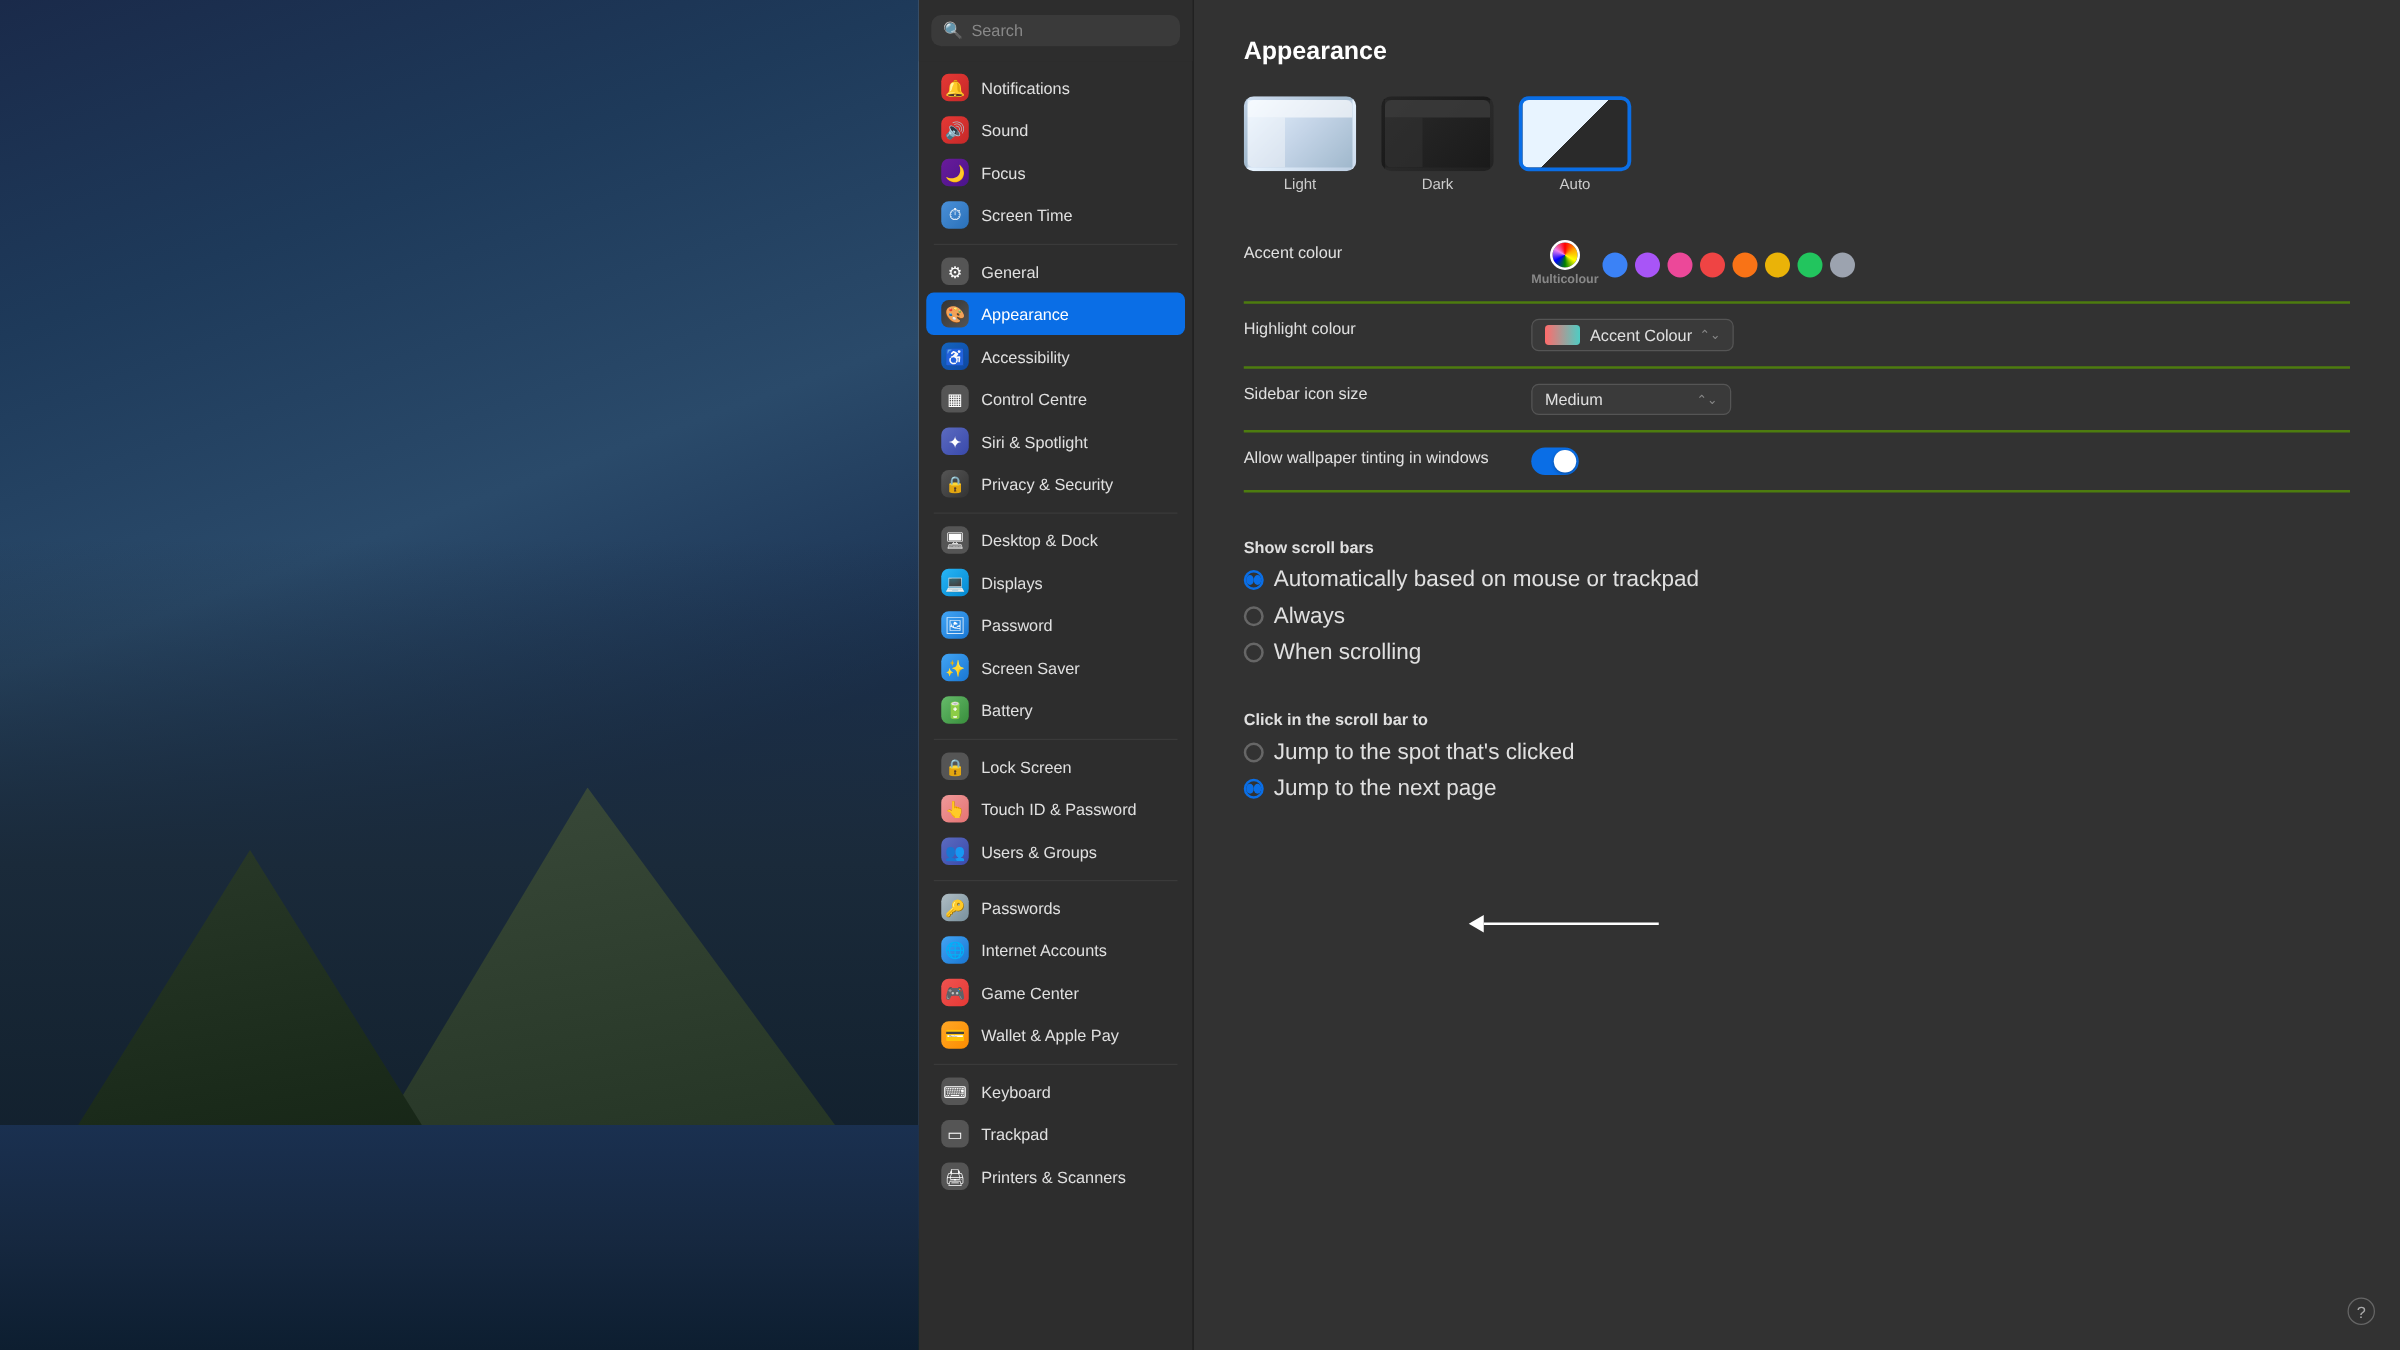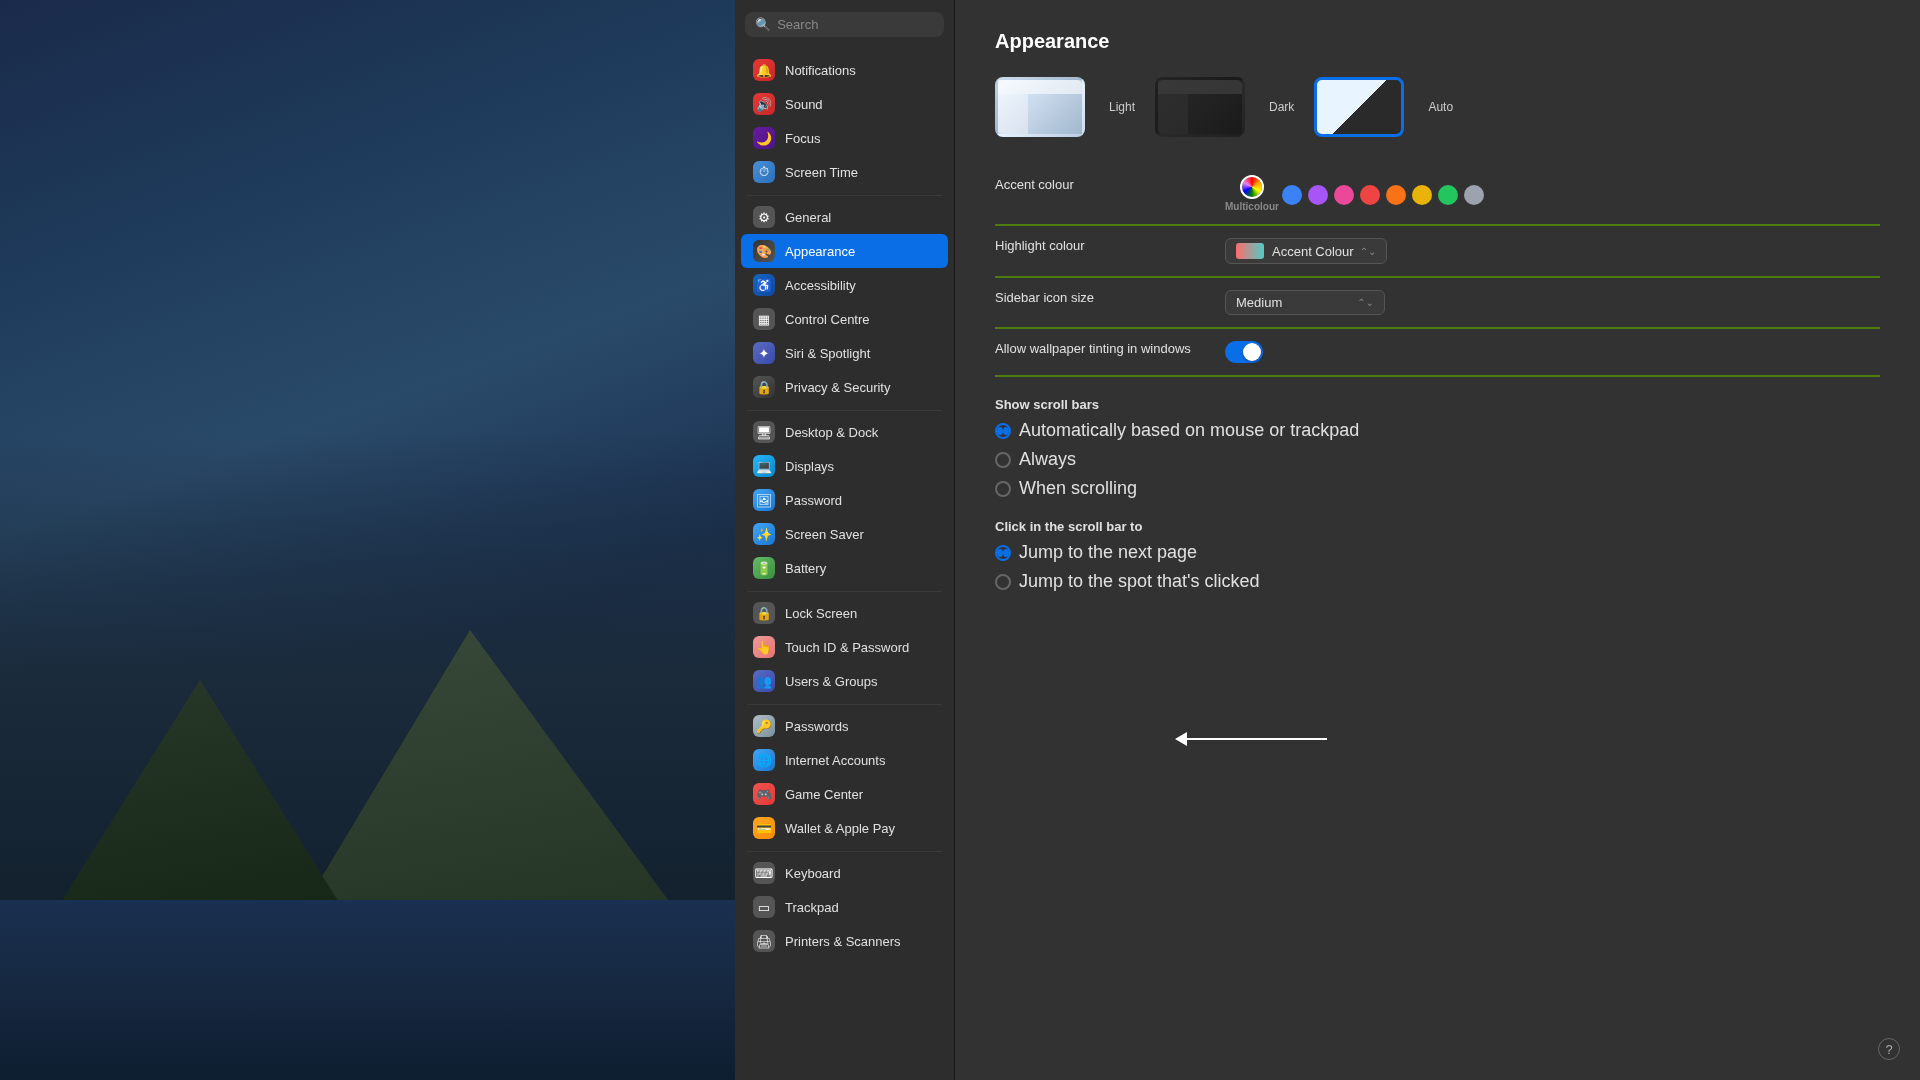--- a/index.html
+++ b/index.html
@@ -155,23 +155,23 @@
     }
 
     
     .appearance-modes {
       display: flex;
       gap: 20px;
       margin-bottom: 28px;
     }
     .mode-option {
       display: flex;
-      flex-direction: row;
-      align-items: center;
-      gap: 24px;
+      flex-direction: column;
+      align-items: center;
+      gap: 3px;
       cursor: pointer;
     }
     .mode-preview {
       width: 90px;
       height: 60px;
       border-radius: 8px;
       overflow: hidden;
       border: 3px solid transparent;
       position: relative;
     }
@@ -345,21 +345,21 @@
     .radio-label {
       font-size: 18px;
       color: #e0e0e0;
     }
 
     
     .sub-section-title {
       font-size: 13px;
       font-weight: 600;
       color: #e0e0e0;
-      margin-top: 20px;
+      margin-top: 36px;
       margin-bottom: 8px;
     }
 
     
     .help-btn {
       position: absolute;
       bottom: 20px;
       right: 20px;
       width: 22px;
       height: 22px;
@@ -668,29 +668,29 @@
           <div class="radio-circle"></div>
           <span class="radio-label">When scrolling</span>
         </div>
       </div>
     </div>
 
     <div style="margin-top:16px;">
       <div class="sub-section-title">Click in the scroll bar to</div>
       <div class="radio-group">
         <div class="radio-option">
+          <div class="radio-circle"></div>
+          <span class="radio-label">Jump to the spot that's clicked</span>
+        </div>
+        <div class="radio-option">
           <div class="radio-circle checked">
             <div style="width:8px;height:8px;border-radius:50%;background:#0a6ee6;"></div>
           </div>
           <span class="radio-label">Jump to the next page</span>
         </div>
-        <div class="radio-option">
-          <div class="radio-circle"></div>
-          <span class="radio-label">Jump to the spot that's clicked</span>
-        </div>
       </div>
     </div>
 
     <div class="help-btn">?</div>
 
     <div class="arrow-annotation">
       <div class="arrow-head"></div>
       <div class="arrow-line"></div>
     </div>
 

